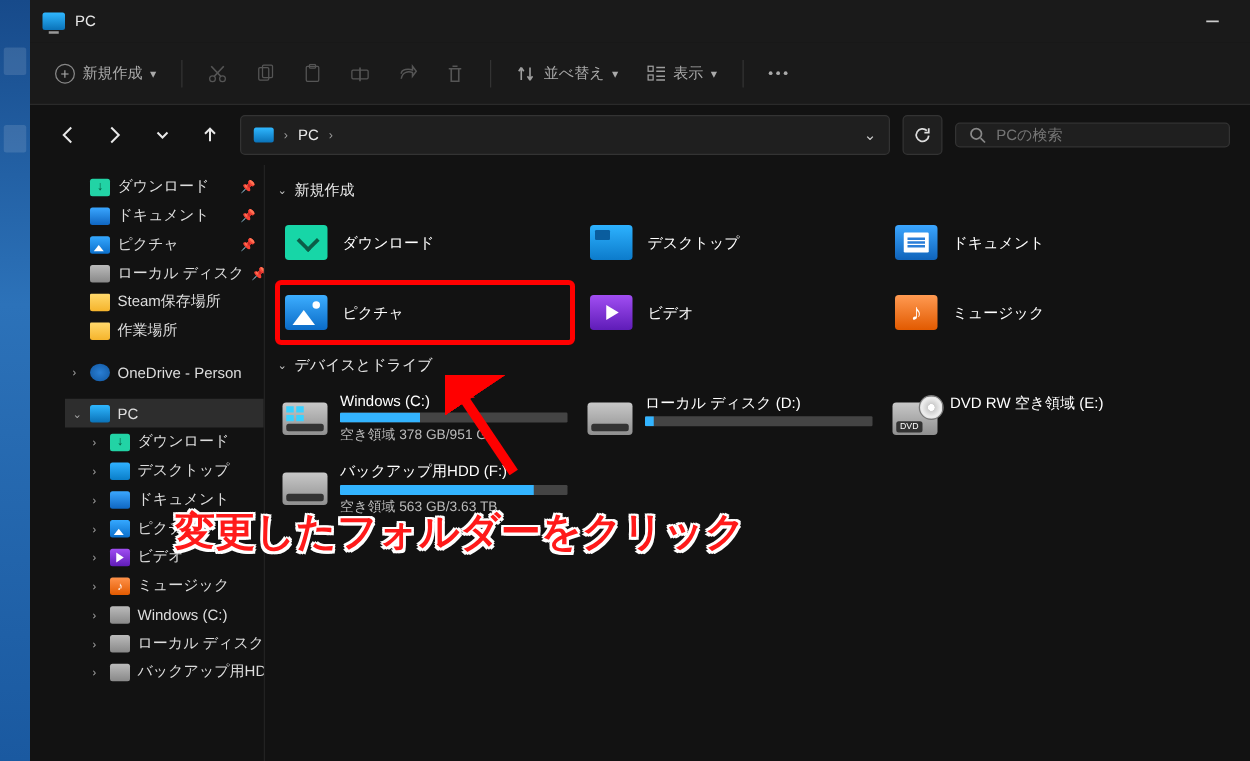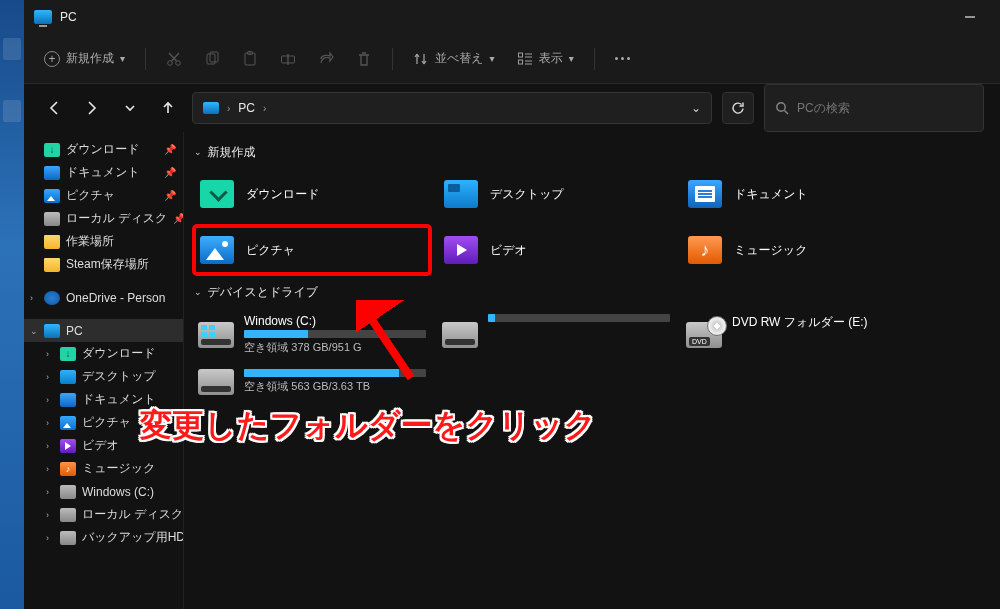--- a/index.html
+++ b/index.html
@@ -131,21 +131,21 @@
   .bc-drop { color: #ccc; }
   .refresh-btn {
     width: 32px; height: 32px;
     display: flex; align-items: center; justify-content: center;
     border: 1px solid #333;
     border-radius: 4px;
     background: #1f1f1f;
     color: #ddd;
   }
   .searchbox {
-    width: 220px; height: 48px;
+    width: 220px; height: 20px;
     background: #1f1f1f;
     border: 1px solid #333;
     border-radius: 4px;
     display: flex;
     align-items: center;
     padding: 0 10px;
     gap: 8px;
     color: #888;
   }
   .searchbox input {
@@ -155,20 +155,21 @@
     color: #ddd;
     font-size: 12px;
     outline: none;
   }
 
   
   .body {
     flex: 1;
     display: flex;
     min-height: 0;
+    margin-left: 28px;
   }
   .sidebar {
     width: 160px;
     background: #121212;
     overflow: hidden;
     padding: 6px 0;
     border-right: 1px solid #222;
   }
   .sb-item {
     height: 23px;
@@ -485,25 +486,25 @@
         <span>ピクチャ</span>
         <span class="pin">📌</span>
       </div>
       <div class="sb-item">
         <span class="sb-icon icon-disk"></span>
         <span>ローカル ディスク</span>
         <span class="pin">📌</span>
       </div>
       <div class="sb-item">
         <span class="sb-icon folder-yellow"></span>
-        <span>作業場所</span>
+        <span>Steam保存場所</span>
       </div>
       <div class="sb-item">
         <span class="sb-icon folder-yellow"></span>
-        <span>Steam保存場所</span>
+        <span>作業場所</span>
       </div>
 
       <div style="height:10px"></div>
       <div class="sb-item">
         <span class="exp">›</span>
         <span class="sb-icon icon-cloud"></span>
         <span>OneDrive - Person</span>
       </div>
 
       <div style="height:10px"></div>
@@ -602,34 +603,36 @@
             <span class="drive-name">Windows (C:)</span>
             <div class="bar">
                 <div class="bar-fill" style="width:35%"></div>
               </div>
             <span class="drive-sub">空き領域 378 GB/951 G</span>
           </div>
         </div>
         <div class="drive">
           <div class="drive-icon"></div>
           <div class="drive-info">
+            <span class="drive-name">ローカル ディスク (D:)</span>
             <div class="bar">
                 <div class="bar-fill" style="width:4%"></div>
               </div>
           </div>
         </div>
         <div class="drive">
           <div class="drive-icon dvd"></div>
           <div class="drive-info">
-            <span class="drive-name">DVD RW フォルダー (E:)</span>
+            <span class="drive-name">DVD RW 空き領域 (E:)</span>
           </div>
         </div>
         <div class="drive">
           <div class="drive-icon"></div>
           <div class="drive-info">
+            <span class="drive-name">バックアップ用HDD (F:)</span>
             <div class="bar">
                 <div class="bar-fill" style="width:85%"></div>
               </div>
             <span class="drive-sub">空き領域 563 GB/3.63 TB</span>
           </div>
         </div>
       </div>
 
     </div>
   </div>

